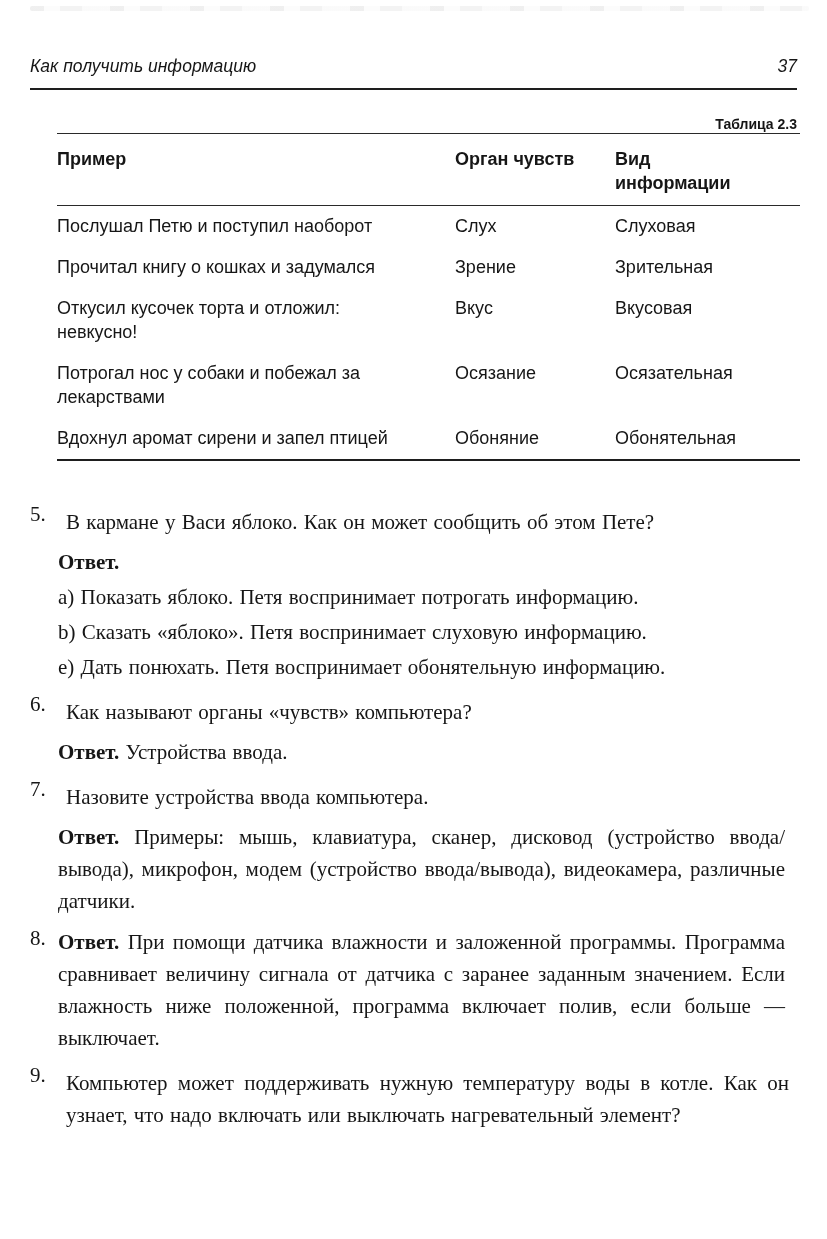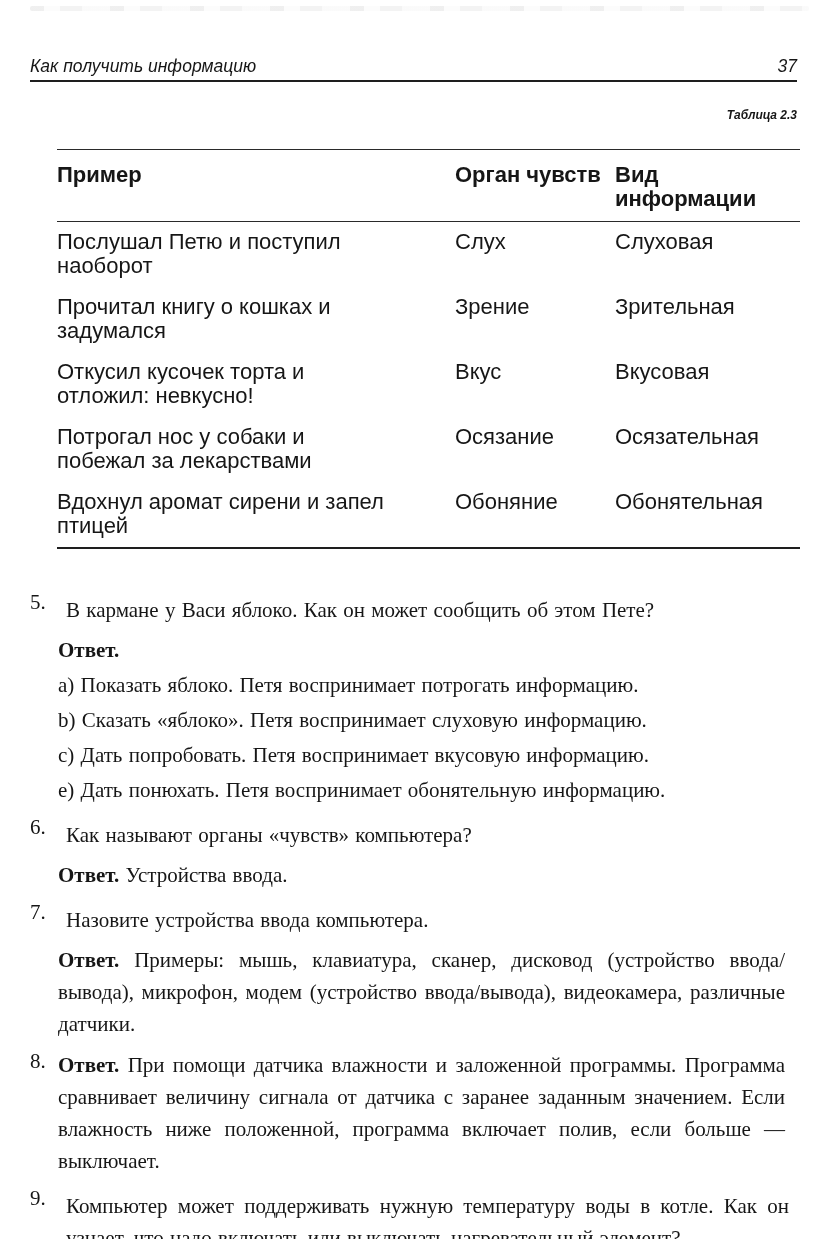--- a/index.html
+++ b/index.html
@@ -32,40 +32,39 @@
     padding: 56px 30px 0 30px;
   }
   
   .page-header {
     display: flex;
     justify-content: space-between;
     align-items: flex-end;
     font-family: "Liberation Sans", sans-serif;
     font-style: italic;
     font-size: 17.5px;
-    padding-bottom: 3px;
+    padding-bottom: 11px;
     border-bottom: 2px solid #1e1e1e;
   }
   
   .table-caption {
     margin-top: 26px;
     text-align: right;
     font-family: "Liberation Sans", sans-serif;
-    font-style: italic;
     font-weight: bold;
-    font-size: 12px;
+    font-size: 14px;
   }
   
   table.senses {
-    margin-top: 27px;
+    margin-top: 1px;
     margin-left: 27px;
     width: 743px;
     border-collapse: collapse;
     font-family: "Liberation Sans", sans-serif;
-    font-size: 22px;
+    font-size: 18px;
     border-top: 1.5px solid #2a2a2a;
     border-bottom: 2px solid #1e1e1e;
   }
   table.senses th, table.senses td {
     text-align: left;
     vertical-align: top;
     padding: 8px 6px 9px 0;
     line-height: 24px;
     font-weight: normal;
   }
@@ -176,21 +175,20 @@
 
   <div class="qa">
 
     <div class="qa-item">
       <span class="qa-num">5.</span>
       <div class="qa-content">
         <p class="question">В кармане у Васи яблоко. Как он может сообщить об этом Пете?</p>
         <p class="answer-label-block">Ответ.</p>
         <p class="option">a) Показать яблоко. Петя воспринимает потрогать информацию.</p>
         <p class="option">b) Сказать «яблоко». Петя воспринимает слуховую информацию.</p>
-        <p class="option">c) Дать попробовать. Петя воспринимает вкусовую информацию.</p>
         <p class="option">e) Дать понюхать. Петя воспринимает обонятельную информацию.</p>
       </div>
     </div>
 
     <div class="qa-item">
       <span class="qa-num">6.</span>
       <div class="qa-content">
         <p class="question">Как называют органы «чувств» компьютера?</p>
         <p class="answer"><b class="ans-label">Ответ.</b> <span>Устройства ввода.</span></p>
       </div>

